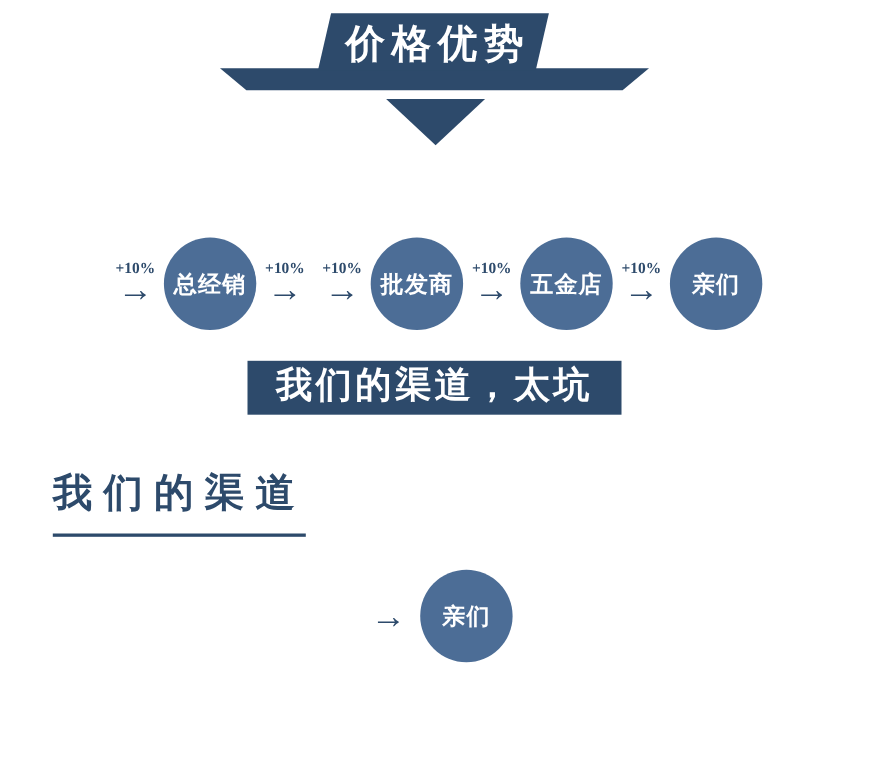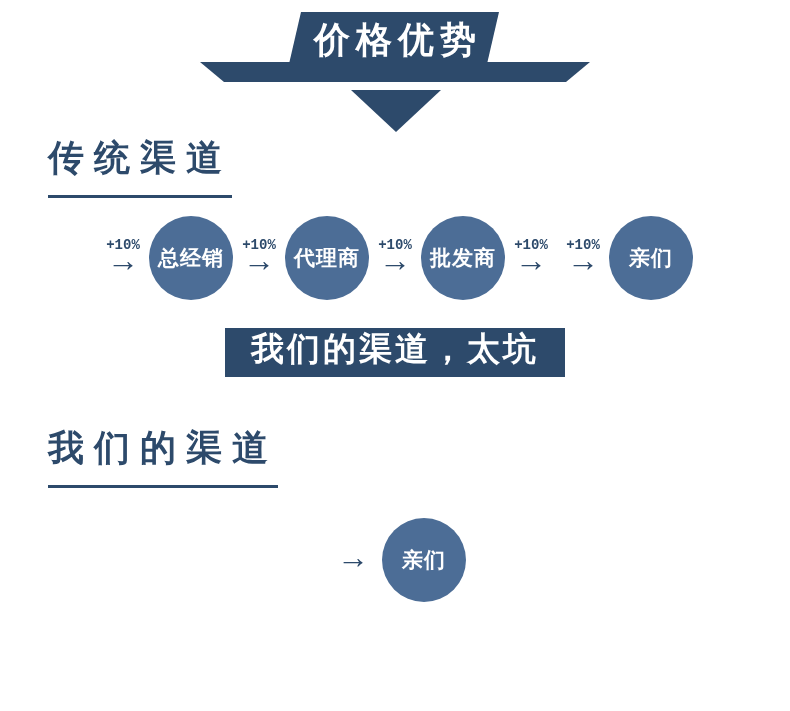--- a/index.html
+++ b/index.html
@@ -3,21 +3,21 @@
 <meta charset="utf-8">
 <style>
   * { margin:0; padding:0; box-sizing:border-box; }
   html,body { background:#ffffff; }
   .poster {
     position:relative;
     width:790px;
     height:711px;
     background:#ffffff;
     overflow:hidden;
-    font-family:Liberation Mono, monospace;
+    font-family:Liberation Serif, serif;
   }
 
   
   .ribbon { position:absolute; top:0; left:0; width:790px; height:140px; color:var(--banner-fill); }
   .ribbon svg { display:block; }
   .ribbon-title {
     position:absolute; top:16px; left:0; right:0;
     text-align:center;
     color:#ffffff;
     font-size:36px;
@@ -111,42 +111,41 @@
 
   <div class="ribbon">
     <svg width="790" height="140" viewBox="0 0 790 140">
       <polygon points="200,62 590,62 566,82 224,82" fill="currentColor"></polygon>
       <polygon points="301,12 499,12 487,64 289,64" fill="currentColor"></polygon>
       <polygon points="351,90 441,90 396,132" fill="currentColor"></polygon>
     </svg>
     <div class="ribbon-title">价格优势</div>
   </div>
 
-  <div class="section-heading heading-trad">传统渠道</div>
 
   <div class="flow flow-trad">
     <div class="step">
       <span class="inc">+10%</span>
       <span class="arrow">→</span>
     </div>
     <div class="node">总经销</div>
     <div class="step">
       <span class="inc">+10%</span>
       <span class="arrow">→</span>
     </div>
-    <div class="node">代理商</div>
     <div class="step">
       <span class="inc">+10%</span>
       <span class="arrow">→</span>
     </div>
     <div class="node">批发商</div>
     <div class="step">
       <span class="inc">+10%</span>
       <span class="arrow">→</span>
     </div>
+    <div class="node">五金店</div>
     <div class="step">
       <span class="inc">+10%</span>
       <span class="arrow">→</span>
     </div>
     <div class="node">亲们</div>
   </div>
 
   <div class="banner banner-trad">我们的渠道，太坑</div>
 
   <div class="section-heading heading-ours">我们的渠道</div>

